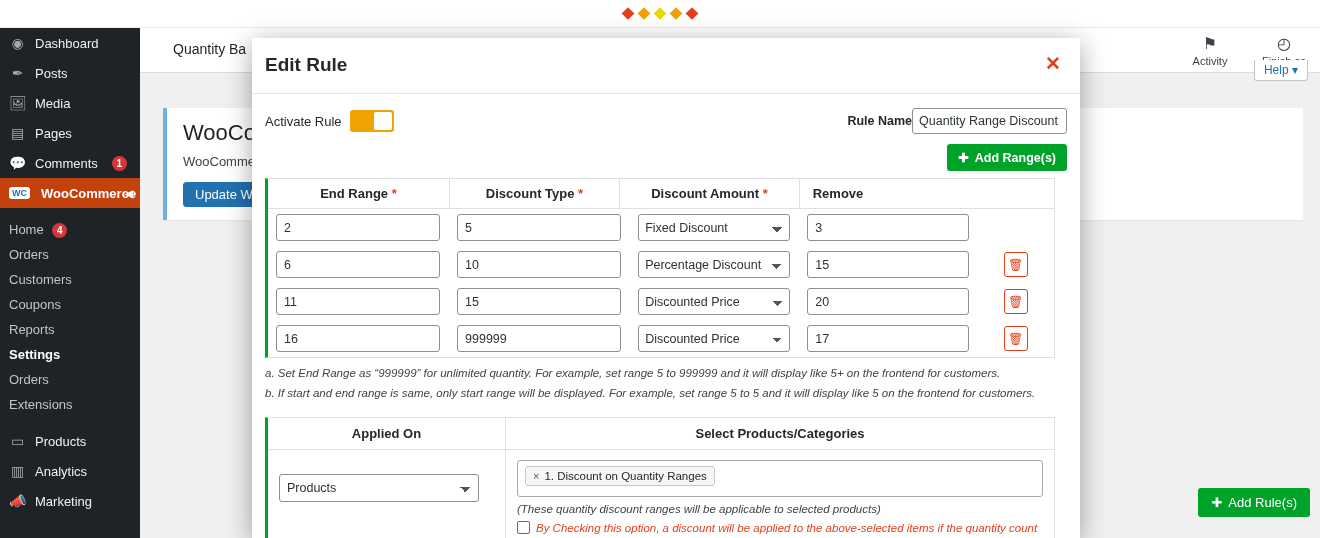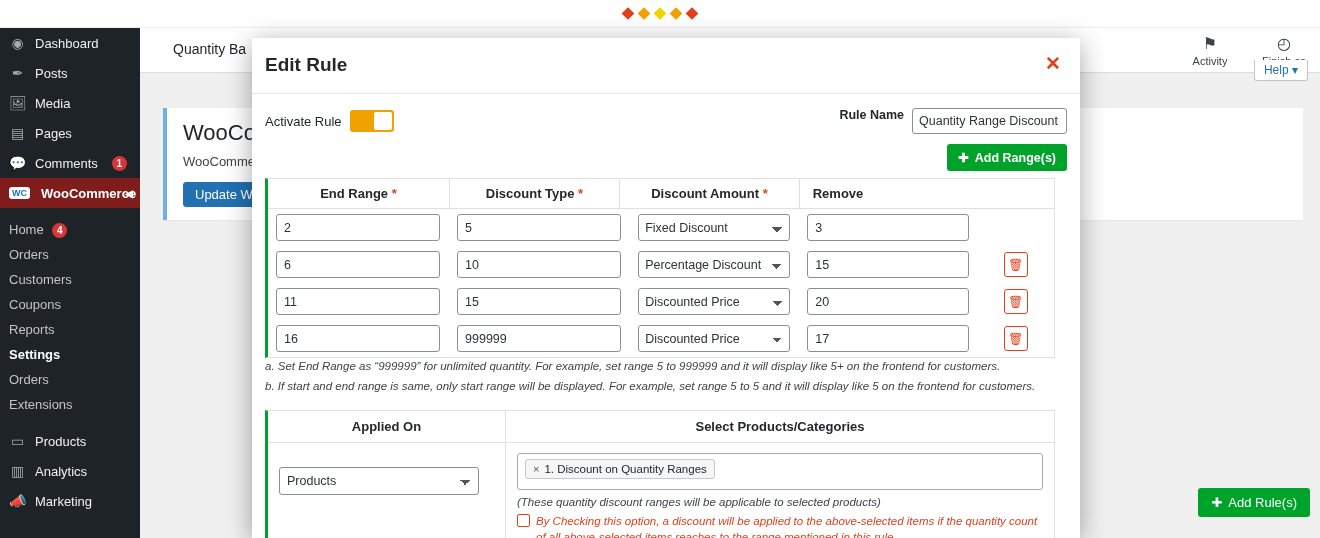--- a/index.html
+++ b/index.html
@@ -37,21 +37,21 @@
     position: absolute; left: 0; top: 28px; width: 140px; height: 510px;
     background: #1d2327; color: #c3c4c7;
     font-size: 13px;
   }
   .wp-item {
     display: flex; align-items: center; gap: 9px;
     height: 30px; padding: 0 9px;
     color: #f0f0f1; white-space: nowrap;
   }
   .wp-item .ico { width: 17px; text-align: center; font-size: 14px; color: #a7aaad; line-height: 1; }
-  .wp-item.wc { background: #7f1d1d; color:#fff; font-weight: bold; position: relative; }
+  .wp-item.wc { background: #c2410c; color:#fff; font-weight: bold; position: relative; }
   .wp-item.wc .wc-badge {
     background:#fff; color:#2271b1; border-radius:3px; font-size:9px; font-weight:bold;
     padding:1px 3px; margin-right:2px;
   }
   .wp-item.wc .caret { position:absolute; right:7px; font-size:10px; }
   .wp-sub {
     height: 25px; line-height: 25px;
     padding-left: 9px; font-size: 13px; color: #c3c4c7;
     background: #1d2327;
   }
@@ -153,21 +153,21 @@
   .row1 { display:flex; align-items:center; height: 34px; }
   .activate-label { font-size: 13px; color:#23282d; margin-right: 8px; }
   .toggle {
     width: 44px; height: 22px; border-radius: 3px; background: #f0a202;
     position: relative; display:inline-block;
   }
   .toggle .knob {
     position:absolute; right: 2px; top: 2px; width: 18px; height: 18px;
     background: #fff; border-radius: 2px;
   }
-  .rulename-wrap { margin-left:auto; display:flex; gap: 8px; }
+  .rulename-wrap { margin-left:auto; display:flex; align-items:center; gap: 0; }
   .rulename-label { font-size: 12.5px; color:#23282d; font-weight: bold; }
   .rulename-input {
     width: 155px; height: 26px; border: 1px solid #8c8f94; border-radius: 3px;
     font-size: 12.5px; padding: 0 6px; color:#2c3338; background:#fff;
     font-family: "Liberation Sans", sans-serif;
   }
   .addrange-row { display:flex; justify-content:flex-end; margin-top: 6px; }
   .btn-green {
     background: #00a32a; color:#fff; border-radius: 3px;
     font-size: 12.5px; font-weight:bold; padding: 6px 11px;
@@ -207,21 +207,21 @@
     background-position: calc(100% - 12px) 12px, calc(100% - 7px) 12px;
     background-size: 5px 5px, 5px 5px; background-repeat:no-repeat;
   }
   .trash-btn {
     width: 24px; height: 25px; border: 1px solid #e2401c; border-radius: 3px;
     background:#fff; color:#e2401c; font-size: 12px; display:flex;
     align-items:center; justify-content:center; margin: 0 auto;
   }
   .req { color: #e2401c; }
 
-  .hint { font-size: 11.5px; color:#3c434a; font-style: italic; line-height:1.55; }
+  .hint { font-size: 11.5px; color:#3c434a; font-style: italic; margin-top: 7px; line-height:1.55; }
 
   
   .applied-table {
     margin-top: 14px; width: 790px;
     border-left: 3px solid #00a32a;
     border-top:1px solid #e0e0e0; border-right:1px solid #e0e0e0; border-bottom:1px solid #e0e0e0;
   }
   .at-head { display:flex; border-bottom:1px solid #e0e0e0; }
   .at-head > div { font-size: 13px; font-weight:bold; color:#23282d; text-align:center; padding: 8px 0; }
   .ac1 { width: 238px; border-right: 1px solid #e0e0e0; }

